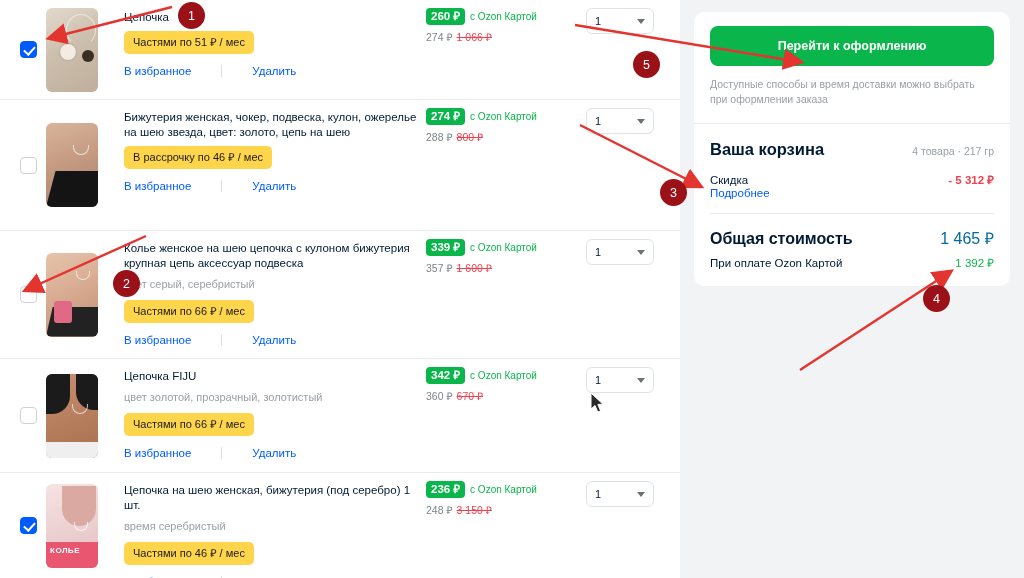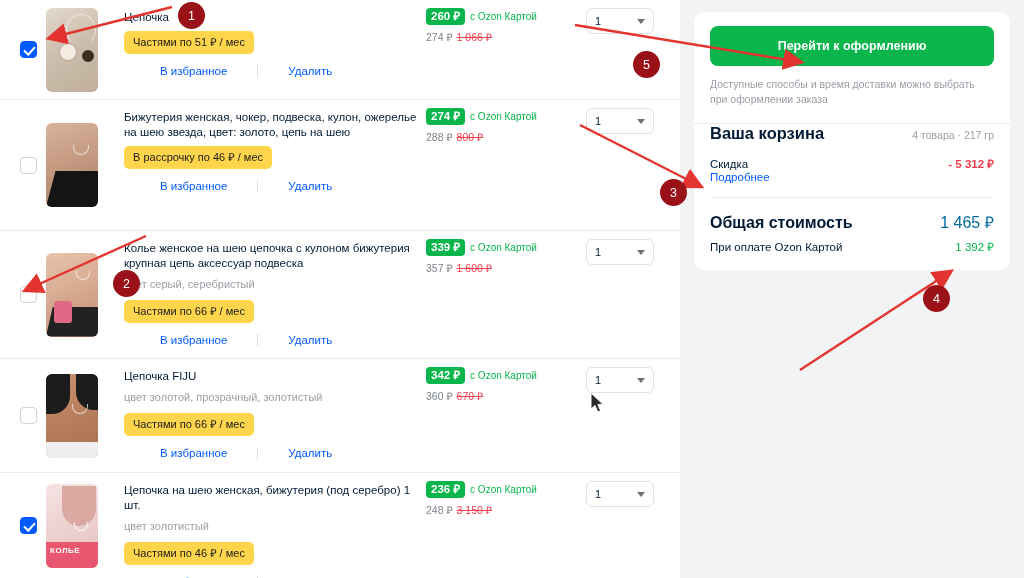--- a/index.html
+++ b/index.html
@@ -90,21 +90,21 @@
   .installment {
     display: inline-block;
     background: #ffd54b;
     color: #1a1a1a;
     font-size: 11px;
     line-height: 13px;
     padding: 5px 9px;
     border-radius: 5px;
     margin-bottom: 11px;
   }
-  .row-actions { display: flex; align-items: center; gap: 16px; margin-left: 36px; }
+  .row-actions { display: flex; align-items: center; gap: 16px; }
   .link-act {
     font-size: 11.5px;
     color: #005bff;
     text-decoration: none;
     cursor: pointer;
   }
   .act-div {
     width: 1px; height: 12px;
     background: #dcdee0;
     margin: 0 14px;
@@ -195,20 +195,21 @@
   }
   .rail-sep {
     height: 1px;
     background: #ebebeb;
     margin: 16px -16px 0 -16px;
   }
   .cart-head {
     display: flex;
     align-items: baseline;
     justify-content: space-between;
+    margin-top: 16px;
     gap: 8px;
   }
   .cart-head h2 {
     margin: 0;
     font-size: 16.5px;
     color: #001a34;
     font-weight: bold;
   }
   .cart-meta { font-size: 10.5px; color: #9aa0a6; }
   .sum-row {
@@ -434,21 +435,21 @@
       <div class="thumb-col">
         <div class="thumb" style="background:linear-gradient(160deg,#f6e3e3 0%,#eccfcf 55%,#e3bdbd 100%);">
           <div style="position:absolute;left:16px;top:2px;width:34px;height:40px;background:#d9a9a2;border-radius:0 0 20px 20px;"></div>
           <div style="position:absolute;left:0;bottom:0;width:68px;height:26px;background:#e8566f;"></div>
           <div style="position:absolute;left:4px;bottom:13px;font-size:8px;color:#fff;font-family:'Liberation Sans',sans-serif;font-weight:bold;letter-spacing:.5px;">КОЛЬЕ</div>
           <div style="position:absolute;left:28px;top:38px;width:14px;height:9px;border:1.2px solid rgba(255,255,255,.8);border-top:none;border-radius:0 0 12px 12px;"></div>
         </div>
       </div>
       <div class="info-col">
         <div class="p-title" style="max-width:330px;">Цепочка на шею женская, бижутерия (под серебро) 1 шт.</div>
-        <div class="p-attrs">цвет золотистый</div>
+        <div class="p-attrs">время серебристый</div>
         <div class="installment">Частями по 46 ₽ / мес</div>
         <div class="row-actions">
           <span class="link-act">В избранное</span>
           <span class="act-div"></span>
           <span class="link-act">Удалить</span>
         </div>
       </div>
       <div class="price-col">
         <div class="price-green-line">
           <span class="green-badge">236 ₽</span>

